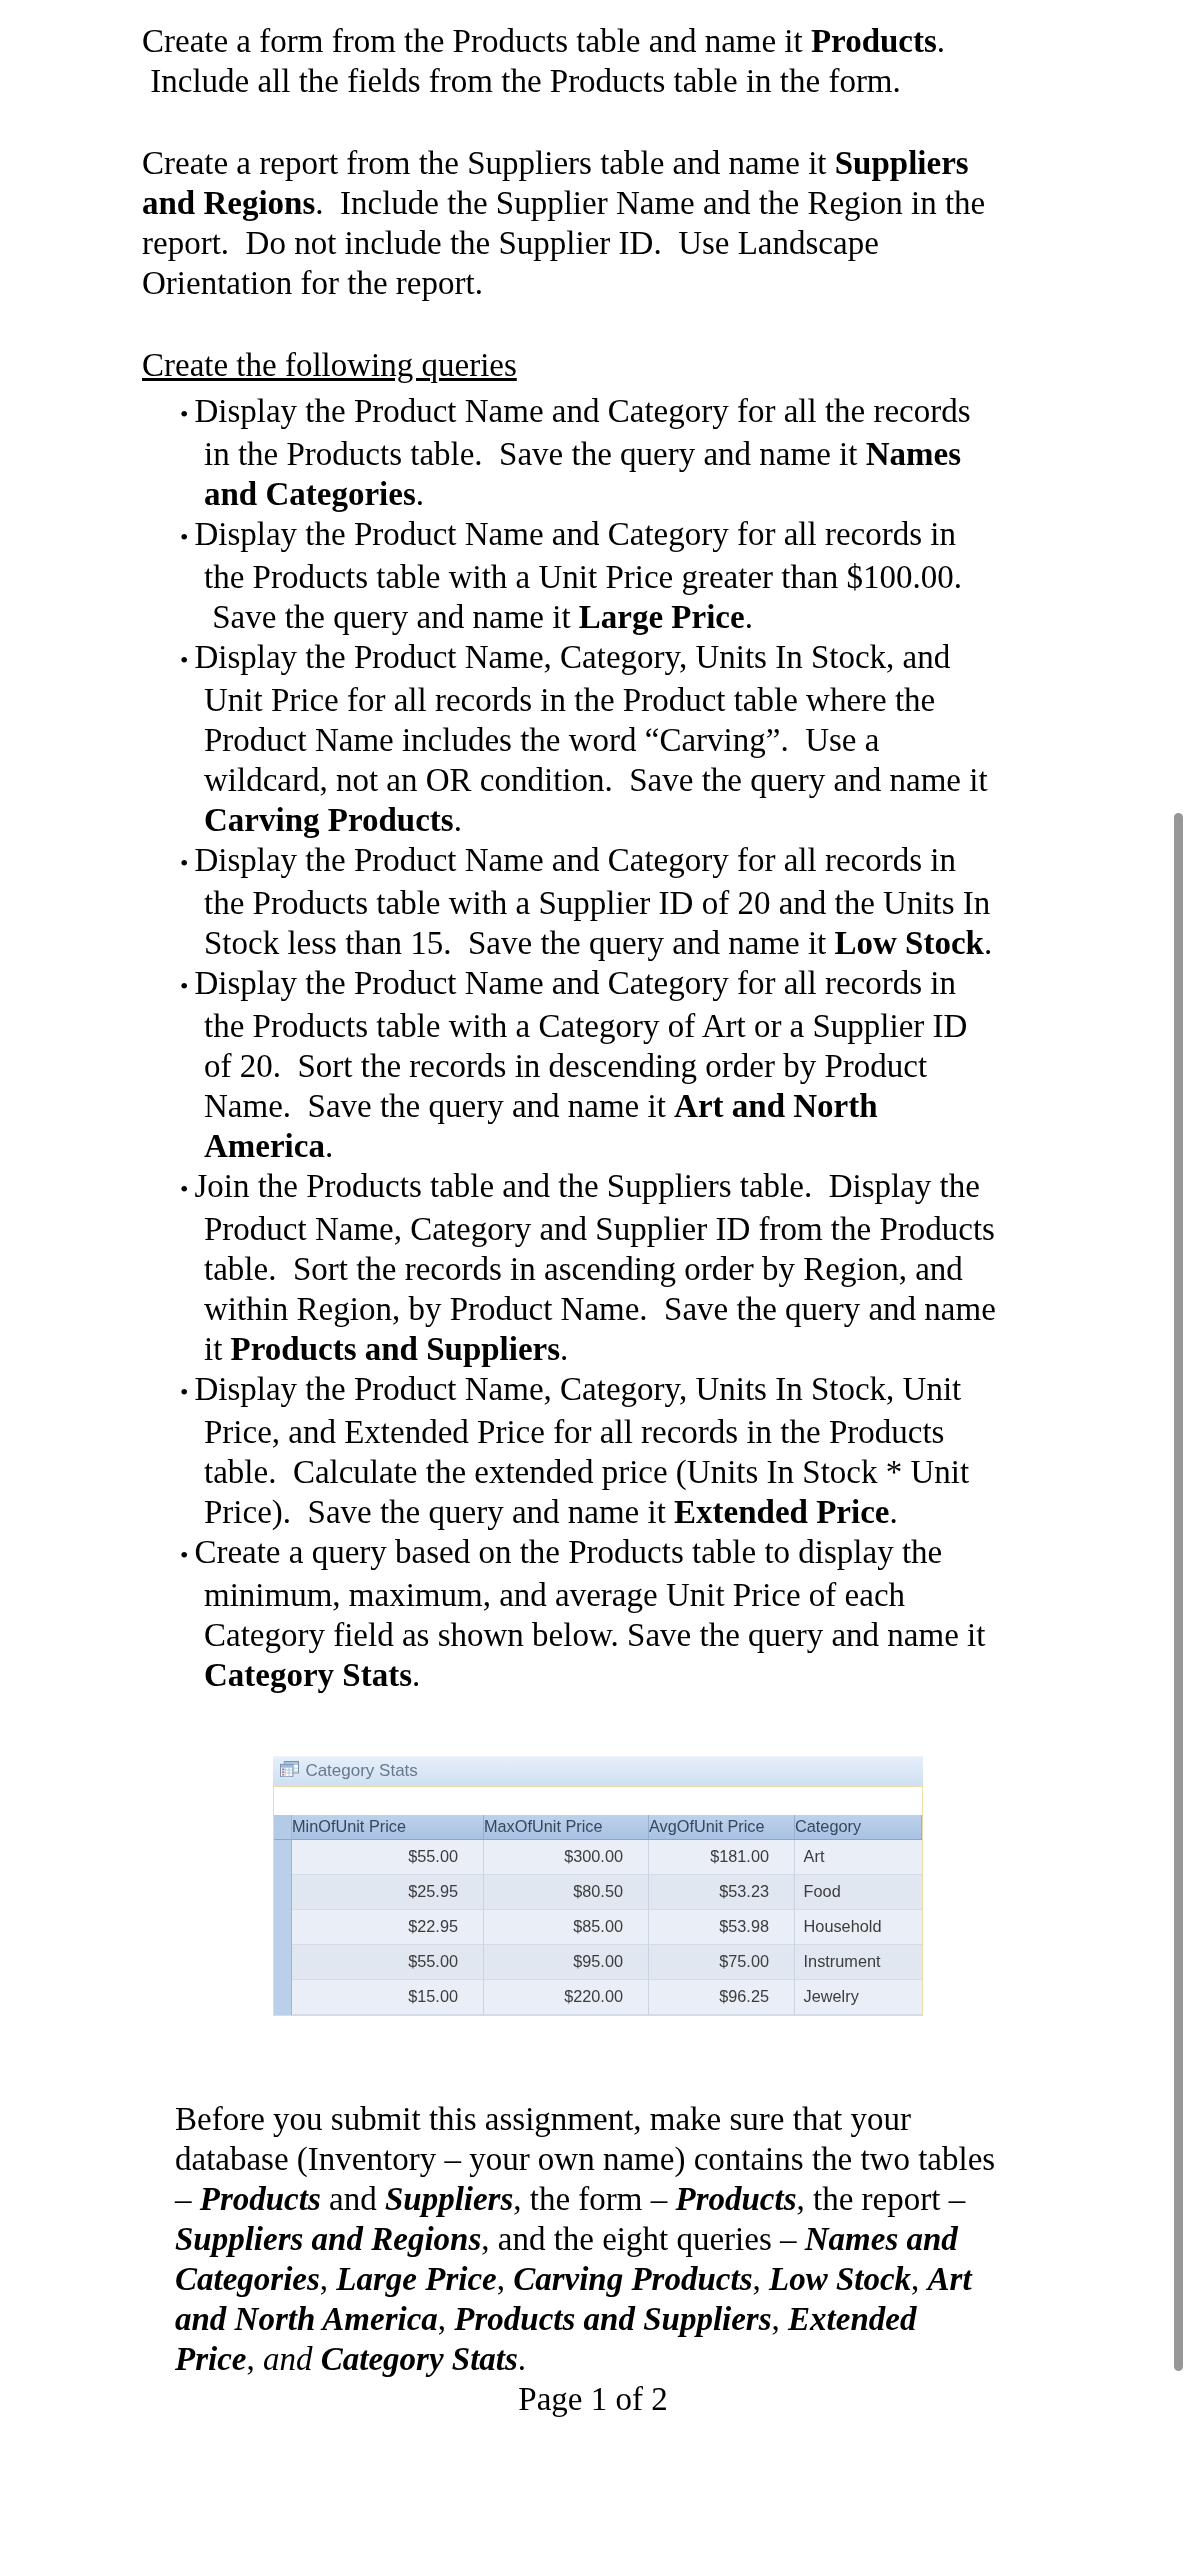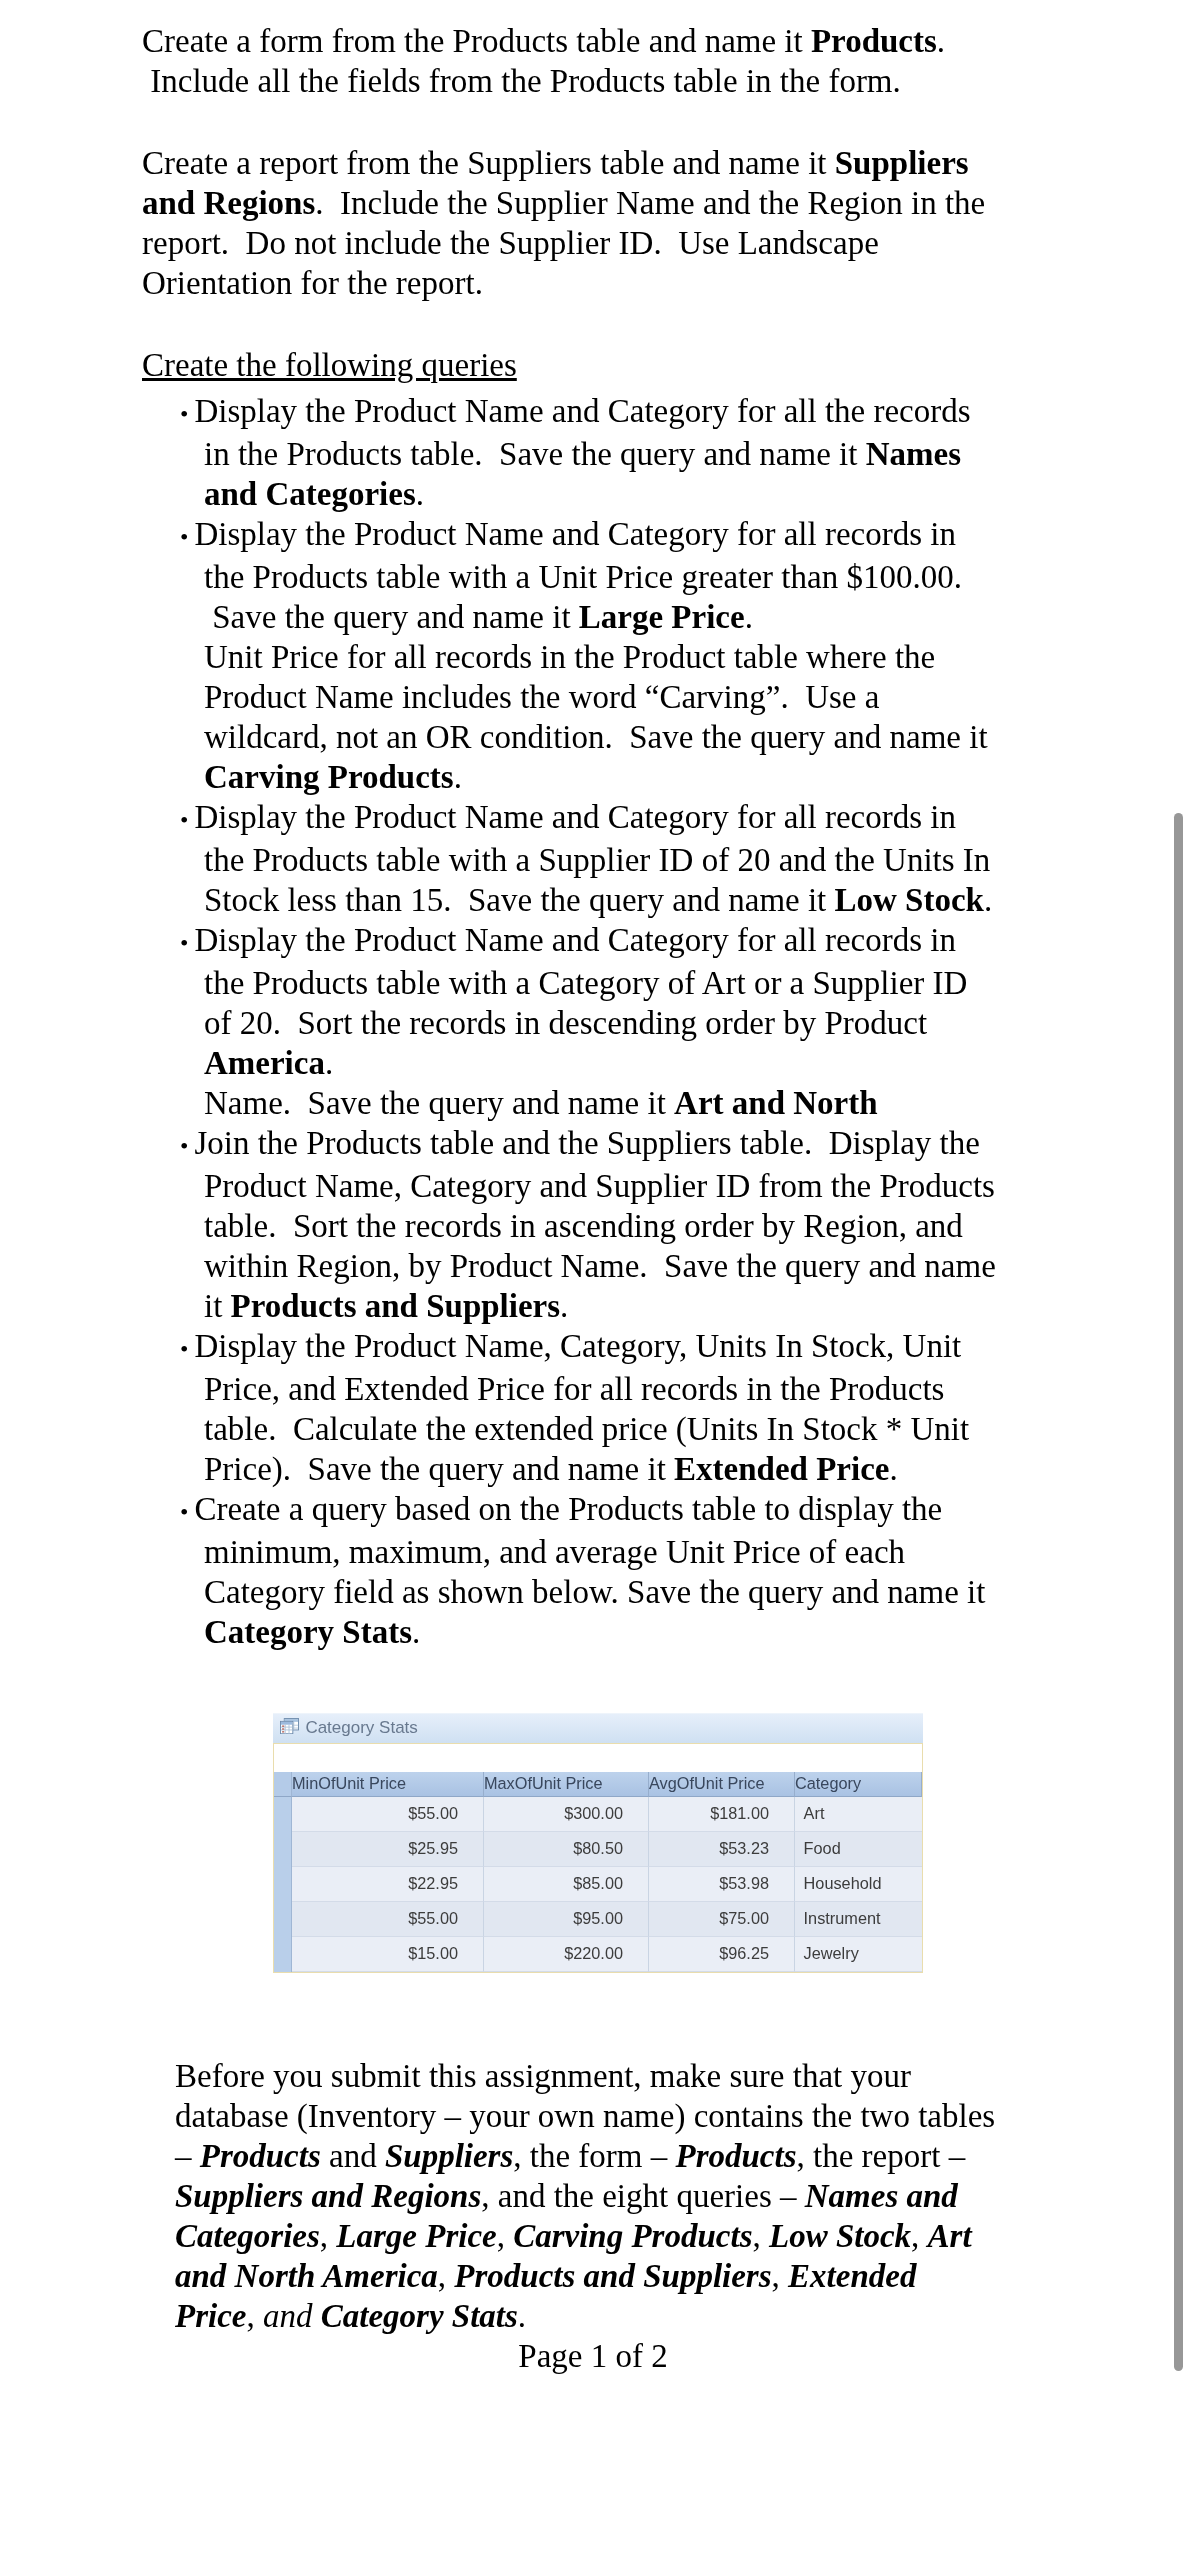--- a/index.html
+++ b/index.html
@@ -82,36 +82,37 @@
         <div class="line first"><span class="marker">• </span><span>Display the Product Name and Category for all the records</span></div>
         <div class="line cont"><span>in the Products table.  Save the query and name it </span><span class="b">Names</span></div>
         <div class="line cont"><span class="b">and Categories</span><span>.</span></div>
       </div>
       <div class="bullet">
         <div class="line first"><span class="marker">• </span><span>Display the Product Name and Category for all records in</span></div>
         <div class="line cont"><span>the Products table with a Unit Price greater than $100.00.</span></div>
         <div class="line cont"><span> Save the query and name it </span><span class="b">Large Price</span><span>.</span></div>
       </div>
       <div class="bullet">
+        <div class="line first"><span class="marker">• </span><span>Display the Product Name, Category, Units In Stock, and</span></div>
         <div class="line cont"><span>Unit Price for all records in the Product table where the</span></div>
         <div class="line cont"><span>Product Name includes the word “Carving”.  Use a</span></div>
         <div class="line cont"><span>wildcard, not an OR condition.  Save the query and name it</span></div>
         <div class="line cont"><span class="b">Carving Products</span><span>.</span></div>
       </div>
       <div class="bullet">
         <div class="line first"><span class="marker">• </span><span>Display the Product Name and Category for all records in</span></div>
         <div class="line cont"><span>the Products table with a Supplier ID of 20 and the Units In</span></div>
         <div class="line cont"><span>Stock less than 15.  Save the query and name it </span><span class="b">Low Stock</span><span>.</span></div>
       </div>
       <div class="bullet">
         <div class="line first"><span class="marker">• </span><span>Display the Product Name and Category for all records in</span></div>
         <div class="line cont"><span>the Products table with a Category of Art or a Supplier ID</span></div>
         <div class="line cont"><span>of 20.  Sort the records in descending order by Product</span></div>
+        <div class="line cont"><span>Name.  Save the query and name it </span><span class="b">Art and North</span></div>
         <div class="line cont"><span class="b">America</span><span>.</span></div>
-        <div class="line cont"><span>Name.  Save the query and name it </span><span class="b">Art and North</span></div>
       </div>
       <div class="bullet">
         <div class="line first"><span class="marker">• </span><span>Join the Products table and the Suppliers table.  Display the</span></div>
         <div class="line cont"><span>Product Name, Category and Supplier ID from the Products</span></div>
         <div class="line cont"><span>table.  Sort the records in ascending order by Region, and</span></div>
         <div class="line cont"><span>within Region, by Product Name.  Save the query and name</span></div>
         <div class="line cont"><span>it </span><span class="b">Products and Suppliers</span><span>.</span></div>
       </div>
       <div class="bullet">
         <div class="line first"><span class="marker">• </span><span>Display the Product Name, Category, Units In Stock, Unit</span></div>

